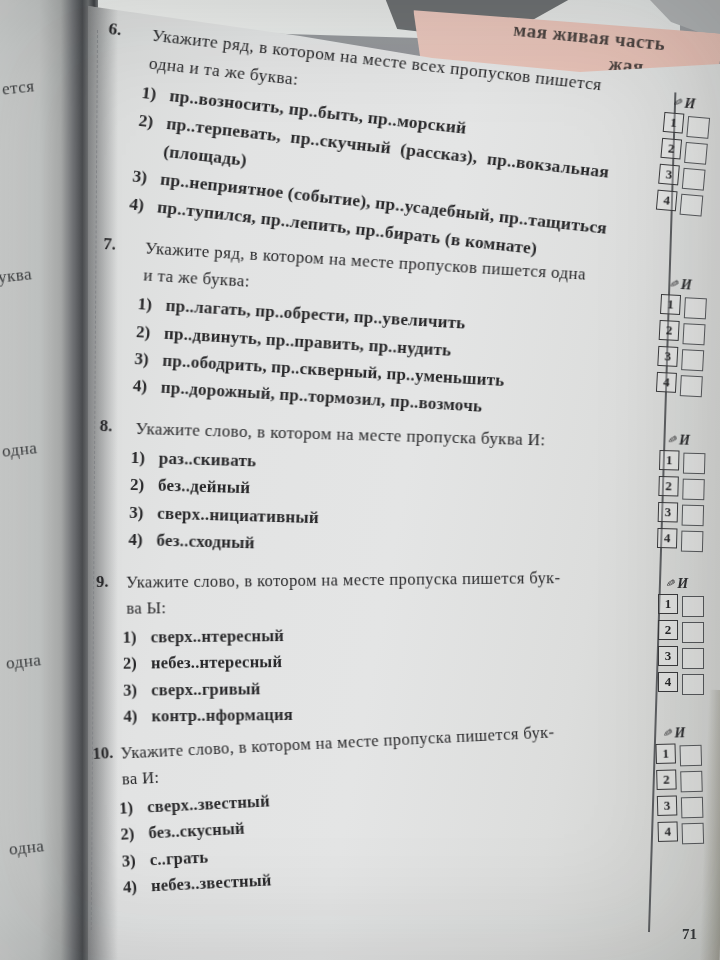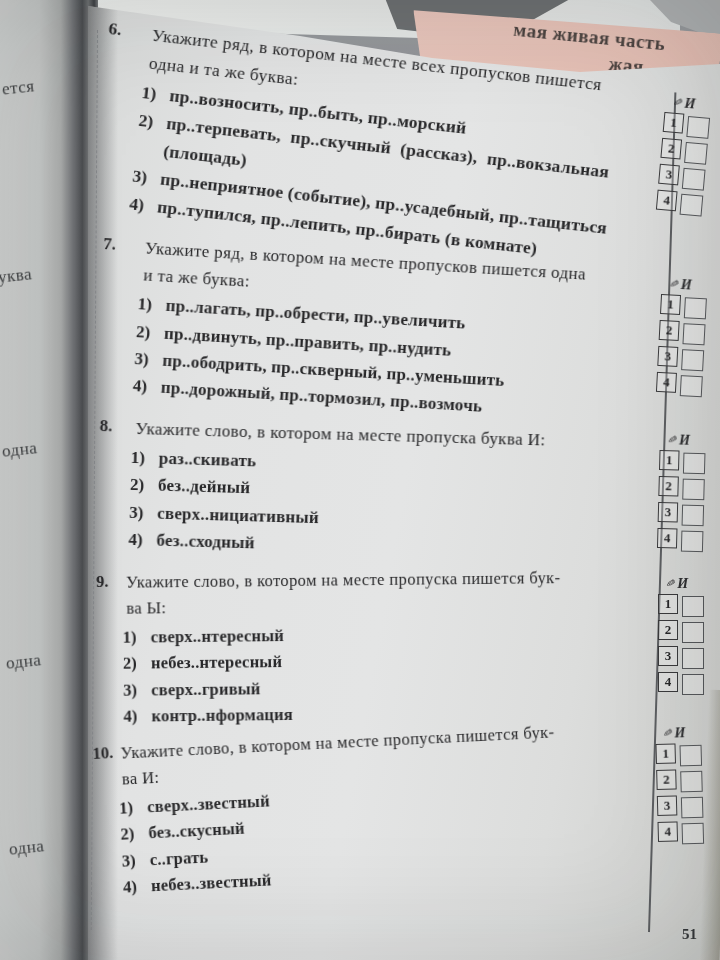--- a/index.html
+++ b/index.html
@@ -332,18 +332,18 @@
       <div class="ans-row">
           <span class="dcell">3</span>
           <span class="ecell"></span>
         </div>
       <div class="ans-row">
           <span class="dcell">4</span>
           <span class="ecell"></span>
         </div>
     </div>
 
-    <div class="page-num">51</div>
+    <div class="page-num">71</div>
     <div class="stack-edge"></div>
   </div>
 
   <div class="vignette"></div>
 </div>
 
 </body></html>

